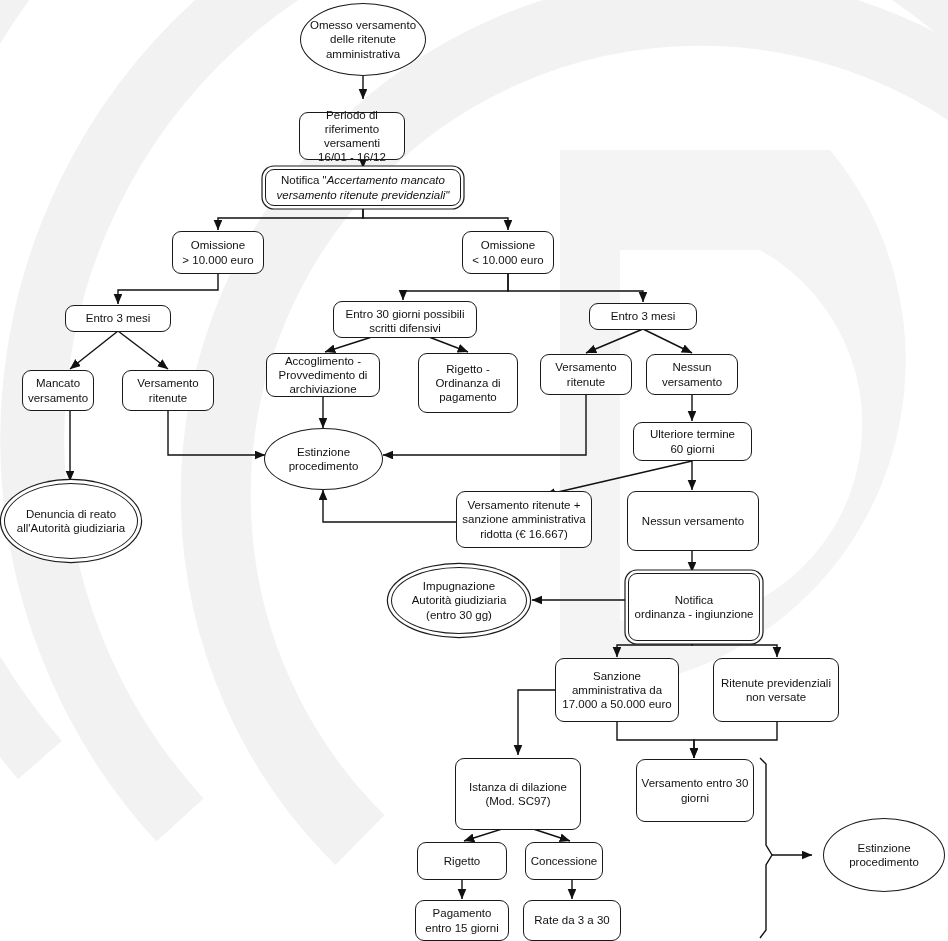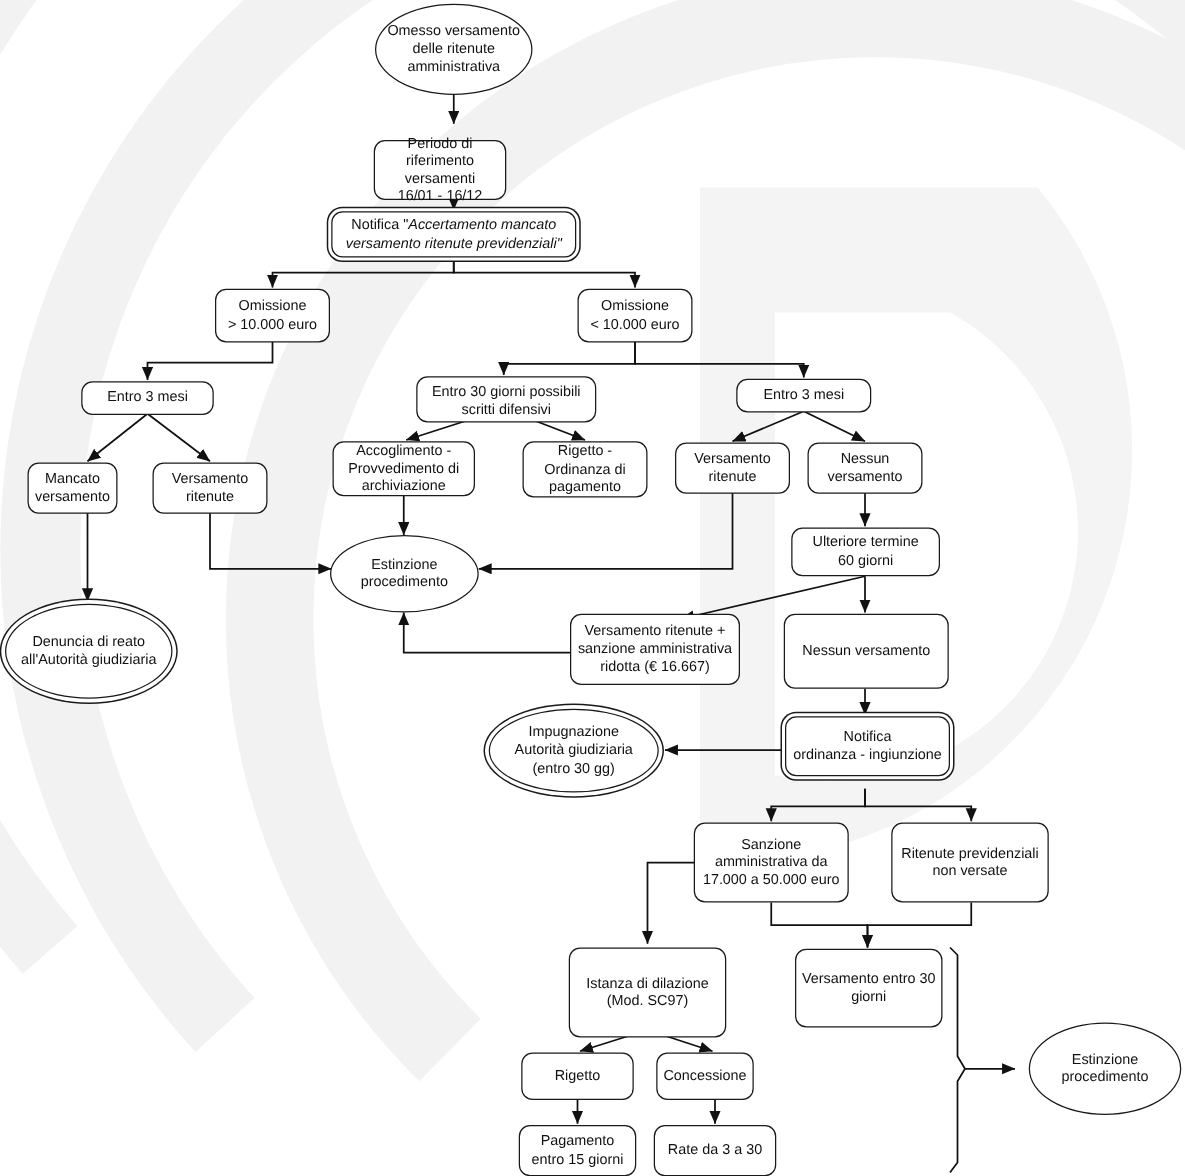--- a/index.html
+++ b/index.html
@@ -173,21 +173,21 @@
   </div>
 
   <div class="node box" style="left:266px;top:353px;width:114px;height:44px;">
     <span>
       <span class="ln">Accoglimento -</span>
       <span class="ln">Provvedimento di</span>
       <span class="ln">archiviazione</span>
     </span>
   </div>
 
-  <div class="node box" style="left:418px;top:353px;width:100px;height:45px;">
+  <div class="node box" style="left:418px;top:353px;width:100px;height:60px;">
     <span>
       <span class="ln">Rigetto -</span>
       <span class="ln">Ordinanza di</span>
       <span class="ln">pagamento</span>
     </span>
   </div>
 
   <div class="node box" style="left:589px;top:303px;width:108px;height:27px;">
     <span class="ln">Entro 3 mesi</span>
   </div>
@@ -233,21 +233,21 @@
   </div>
 
   <div class="node ell dbl" style="left:391px;top:567px;width:136px;height:67px;">
     <span>
       <span class="ln">Impugnazione</span>
       <span class="ln">Autorità giudiziaria</span>
       <span class="ln">(entro 30 gg)</span>
     </span>
   </div>
 
-  <div class="node box dbl" style="left:628px;top:573px;width:132px;height:48px;">
+  <div class="node box dbl" style="left:628px;top:573px;width:132px;height:68px;">
     <span>
       <span class="ln">Notifica</span>
       <span class="ln">ordinanza - ingiunzione</span>
     </span>
   </div>
 
   <div class="node box" style="left:555px;top:658px;width:124px;height:64px;">
     <span>
       <span class="ln">Sanzione</span>
       <span class="ln">amministrativa da</span>

